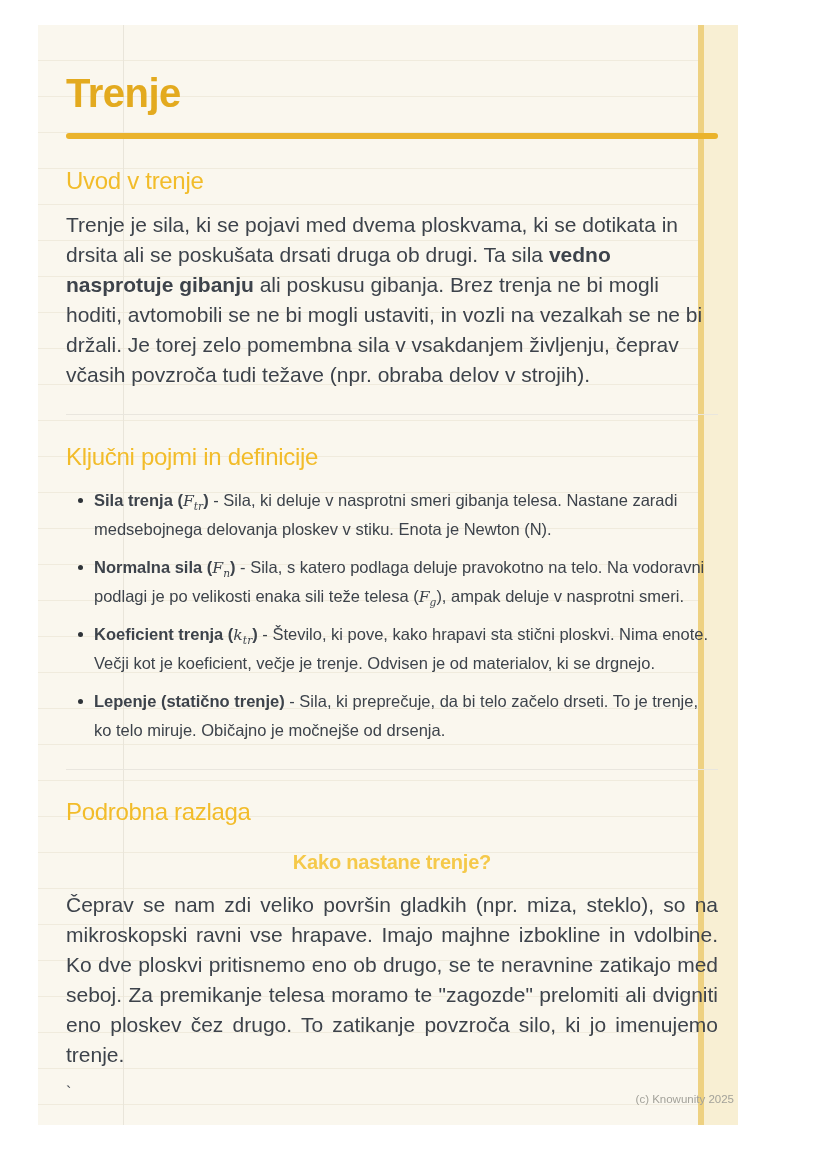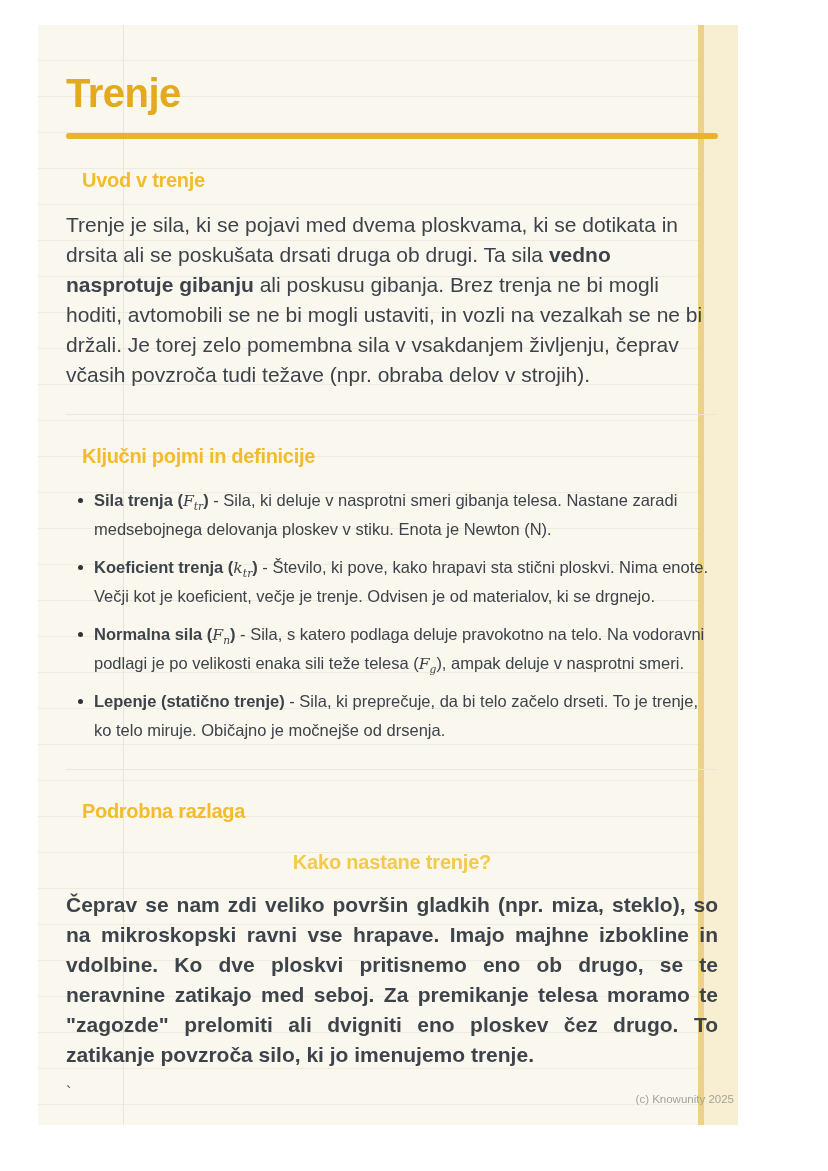--- a/index.html
+++ b/index.html
@@ -39,38 +39,38 @@
     font-size: 40px; line-height: 48px;
     font-weight: 700; letter-spacing: -0.5px;
     color: #e3aa1f;
   }
   .title-rule {
     height: 6px; border-radius: 3px;
     background: #eab32c;
     margin-top: 16px;
   }
   h2 {
-    margin: 28px 0 0 16px;
-    font-size: 20px; line-height: 27px;
-    font-weight: 700; letter-spacing: -0.3px;
+    margin: 28px 0 0 0;
+    font-size: 24px; line-height: 27px;
+    font-weight: 400; letter-spacing: -0.3px;
     color: #f2bc2a;
   }
   h3 {
     margin: 26px 0 0 0;
     font-size: 20px; line-height: 23px;
     font-weight: 700; letter-spacing: -0.2px;
     color: #f5c94a;
     text-align: center;
   }
   p.body {
     margin: 16px 0 0 0;
     font-size: 21px; line-height: 30px;
     color: #3d434b;
   }
-  p.justified { text-align: justify; font-weight: bold; }
+  p.justified { text-align: justify; }
   hr.divider {
     border: none;
     border-top: 1px solid #e9e6de;
     margin: 24px 0 0 0;
   }
   ul.concepts {
     list-style: none;
     margin: 16px 0 0 0; padding: 0;
   }
   ul.concepts li {
@@ -127,25 +127,25 @@
     <hr class="divider">
 
     <h2>Ključni pojmi in definicije</h2>
     <ul class="concepts">
       <li>
         <span class="dot"></span>
         <span><b>Sila trenja (</b><span class="math">F<sub>tr</sub></span><b>)</b><span> - Sila, ki deluje v nasprotni smeri gibanja telesa. Nastane zaradi medsebojnega delovanja ploskev v stiku. Enota je Newton (N).</span></span>
       </li>
       <li>
         <span class="dot"></span>
-        <span><b>Koeficient trenja (</b><span class="math">k<sub>tr</sub></span><b>)</b><span> - Število, ki pove, kako hrapavi sta stični ploskvi. Nima enote. Večji kot je koeficient, večje je trenje. Odvisen je od materialov, ki se drgnejo.</span></span>
+        <span><b>Normalna sila (</b><span class="math">F<sub>n</sub></span><b>)</b><span> - Sila, s katero podlaga deluje pravokotno na telo. Na vodoravni podlagi je po velikosti enaka sili teže telesa (</span><span class="math">F<sub>g</sub></span><span>), ampak deluje v nasprotni smeri.</span></span>
       </li>
       <li>
         <span class="dot"></span>
-        <span><b>Normalna sila (</b><span class="math">F<sub>n</sub></span><b>)</b><span> - Sila, s katero podlaga deluje pravokotno na telo. Na vodoravni podlagi je po velikosti enaka sili teže telesa (</span><span class="math">F<sub>g</sub></span><span>), ampak deluje v nasprotni smeri.</span></span>
+        <span><b>Koeficient trenja (</b><span class="math">k<sub>tr</sub></span><b>)</b><span> - Število, ki pove, kako hrapavi sta stični ploskvi. Nima enote. Večji kot je koeficient, večje je trenje. Odvisen je od materialov, ki se drgnejo.</span></span>
       </li>
       <li>
         <span class="dot"></span>
         <span><b>Lepenje (statično trenje)</b><span> - Sila, ki preprečuje, da bi telo začelo drseti. To je trenje, ko telo miruje. Običajno je močnejše od drsenja.</span></span>
       </li>
     </ul>
 
     <hr class="divider">
 
     <h2>Podrobna razlaga</h2>

